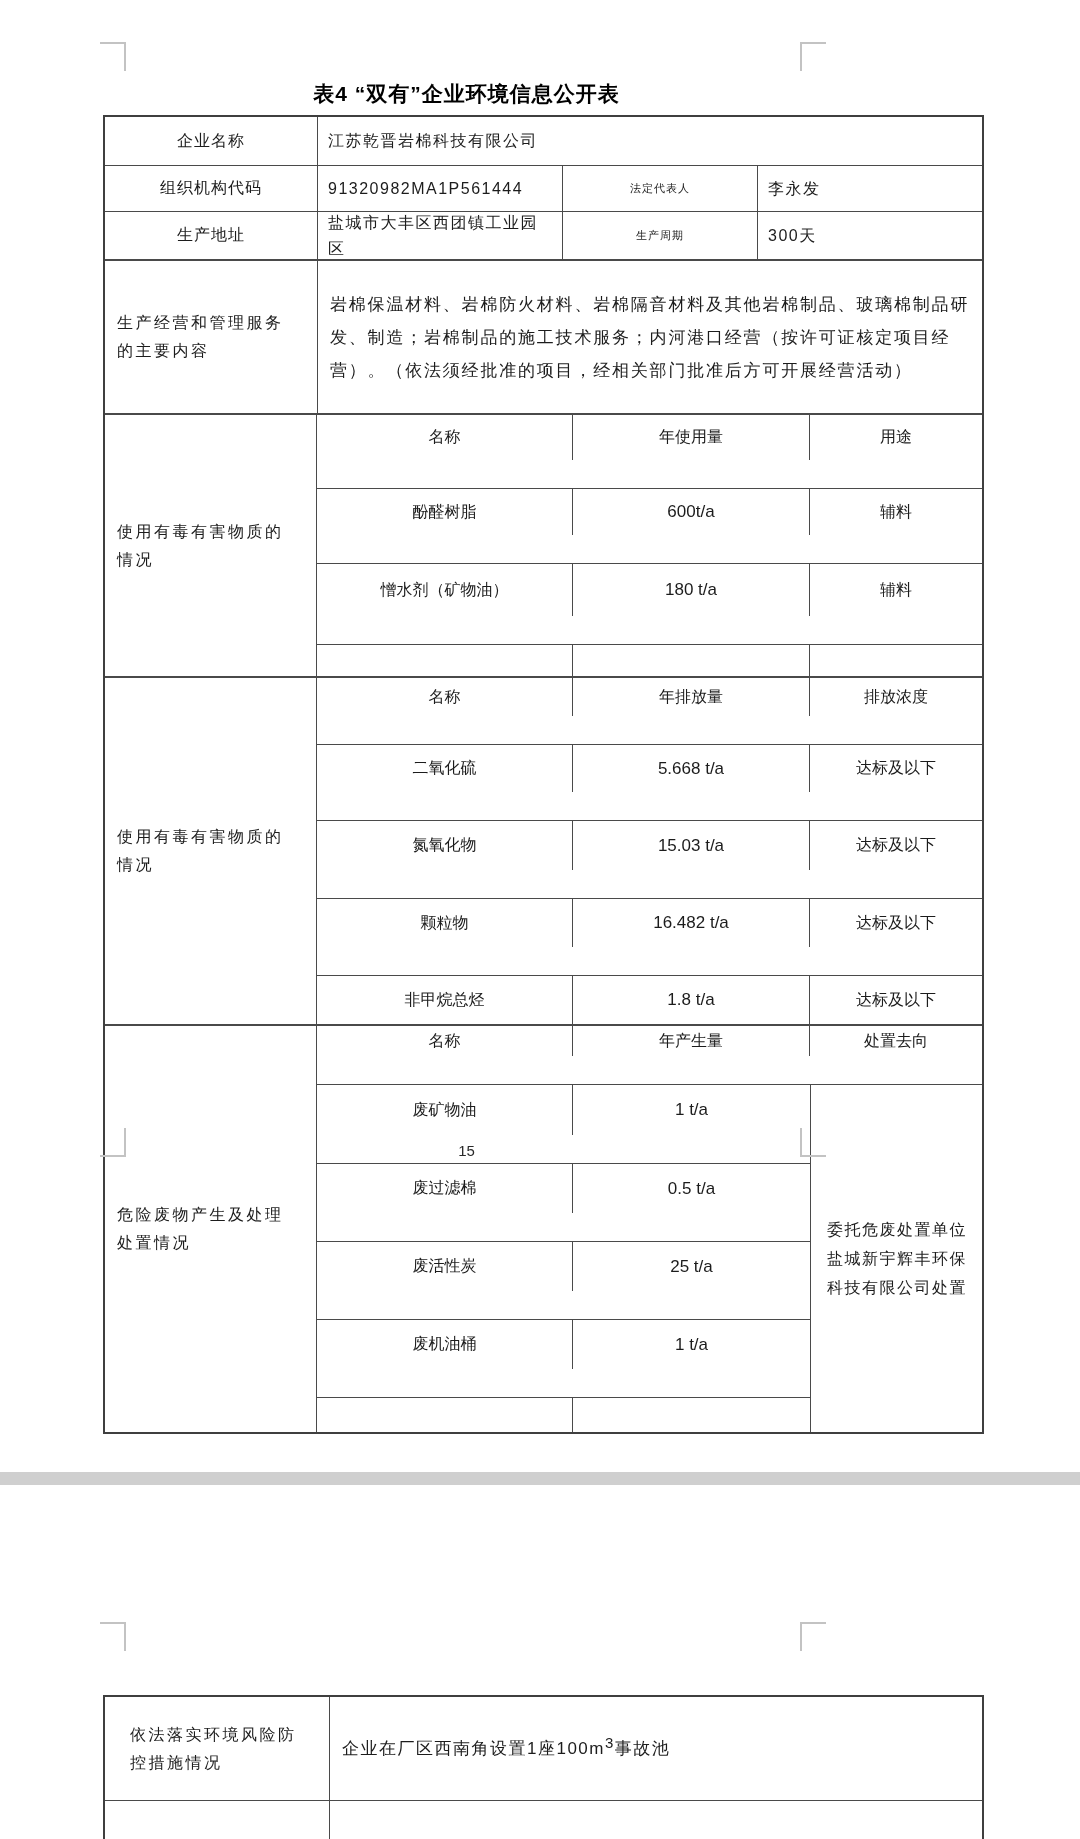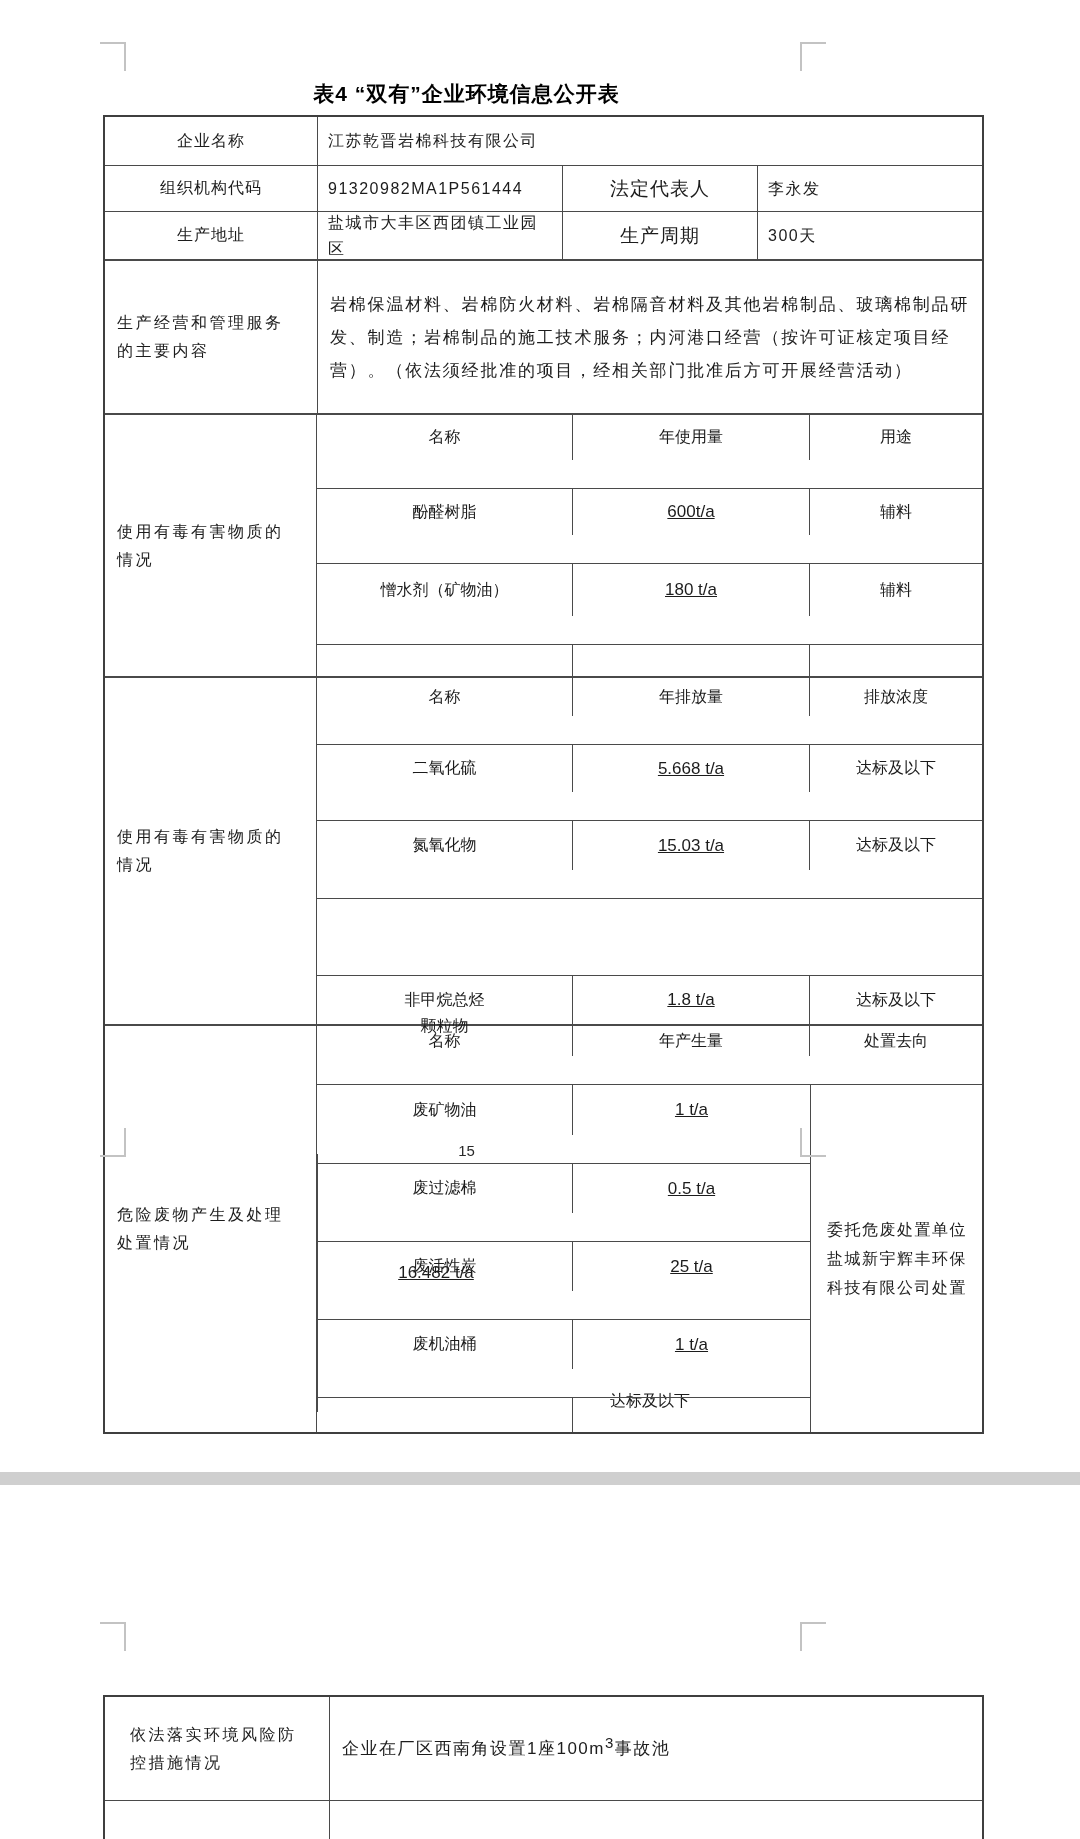--- a/index.html
+++ b/index.html
@@ -20,31 +20,31 @@
   .tbl{position:absolute;left:103px;top:115px;width:881px;border:2px solid #3f3f3f;box-sizing:border-box;}
   .trow{display:flex;box-sizing:border-box;align-items:stretch;}
   .trow + .trow, .sect{border-top:1px solid #4a4a4a;}
   .sect{border-top-width:2px;display:flex;box-sizing:border-box;}
   .cell{box-sizing:border-box;display:flex;align-items:center;font-size:16px;}
   .cell + .cell{border-left:1px solid #4a4a4a;}
   .lblc{width:212px;justify-content:center;text-align:center;letter-spacing:1px;flex:0 0 auto;}
   .lbll{width:212px;justify-content:flex-start;text-align:left;padding:0 26px 0 12px;letter-spacing:2.5px;line-height:28px;flex:0 0 auto;}
   .valc{flex:1 1 auto;justify-content:flex-start;padding:0 10px;font-size:16px;letter-spacing:1.5px;line-height:26px;}
   .w245{flex:0 0 245px;width:245px;}
-  .w195{flex:0 0 195px;width:195px;justify-content:center;text-align:right;letter-spacing:1px;font-size:19px;}
+  .w195{flex:0 0 195px;width:195px;justify-content:center;text-align:right;letter-spacing:1px;font-size:11px;}
   .slbl{width:212px;flex:0 0 auto;border-right:1px solid #4a4a4a;display:flex;align-items:center;
     padding:0 26px 0 12px;letter-spacing:2.5px;line-height:28px;font-size:16px;box-sizing:border-box;}
   .sbody{flex:1 1 auto;display:flex;flex-direction:column;}
   .srow{display:flex;box-sizing:border-box;}
   .srow + .srow, .shsplit{border-top:1px solid #4a4a4a;margin-top:28px;}
   .c1{flex:0 0 255px;width:255px;}
   .c2{flex:0 0 237px;width:237px;}
   .c3{flex:1 1 auto;}
   .cen{justify-content:center;text-align:center;}
-  .num{font-size:17px;text-decoration:underline;}
+  .num{font-size:17px;}
   .hz{display:flex;}
   .hzleft{flex:0 0 493px;width:493px;display:flex;flex-direction:column;}
   .hzrows .srow .c2{flex:1 1 auto;width:auto;}
   .disposal{flex:1 1 auto;border-left:1px solid #4a4a4a;display:flex;align-items:center;
     padding:0 12px 0 16px;font-size:16px;letter-spacing:1.5px;line-height:29px;box-sizing:border-box;}
   .para{align-items:center;font-size:17px;letter-spacing:1.8px;line-height:33px;padding:0 12px;}
 
   .pageno{position:absolute;left:103px;top:1142px;width:727px;text-align:center;font-size:15px;color:#2a2a2a;}
   .band{position:absolute;left:0;top:1472px;width:1080px;height:13px;background:#cfcfcf;}
 
@@ -130,21 +130,21 @@
         <div class="srow" style="height:48px;">
           <div class="cell c1 cen">二氧化硫</div>
           <div class="cell c2 cen num">5.668 t/a</div>
           <div class="cell c3 cen">达标及以下</div>
         </div>
         <div class="srow" style="height:50px;">
           <div class="cell c1 cen">氮氧化物</div>
           <div class="cell c2 cen num">15.03 t/a</div>
           <div class="cell c3 cen">达标及以下</div>
         </div>
-        <div class="srow" style="height:49px;flex-direction:column;">
+        <div class="srow" style="height:49px;">
           <div class="cell c1 cen">颗粒物</div>
           <div class="cell c2 cen num">16.482 t/a</div>
           <div class="cell c3 cen">达标及以下</div>
         </div>
         <div class="srow" style="height:49px;">
           <div class="cell c1 cen">非甲烷总烃</div>
           <div class="cell c2 cen num">1.8 t/a</div>
           <div class="cell c3 cen">达标及以下</div>
         </div>
       </div>

